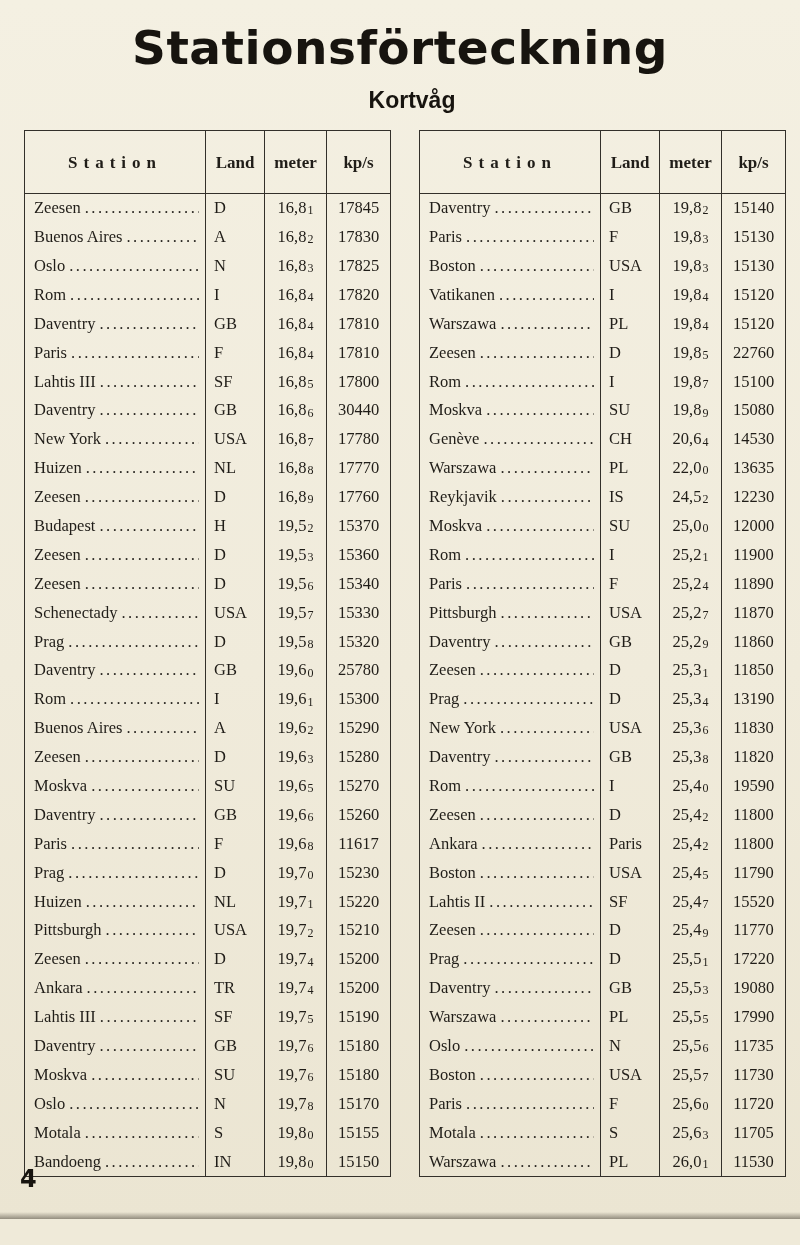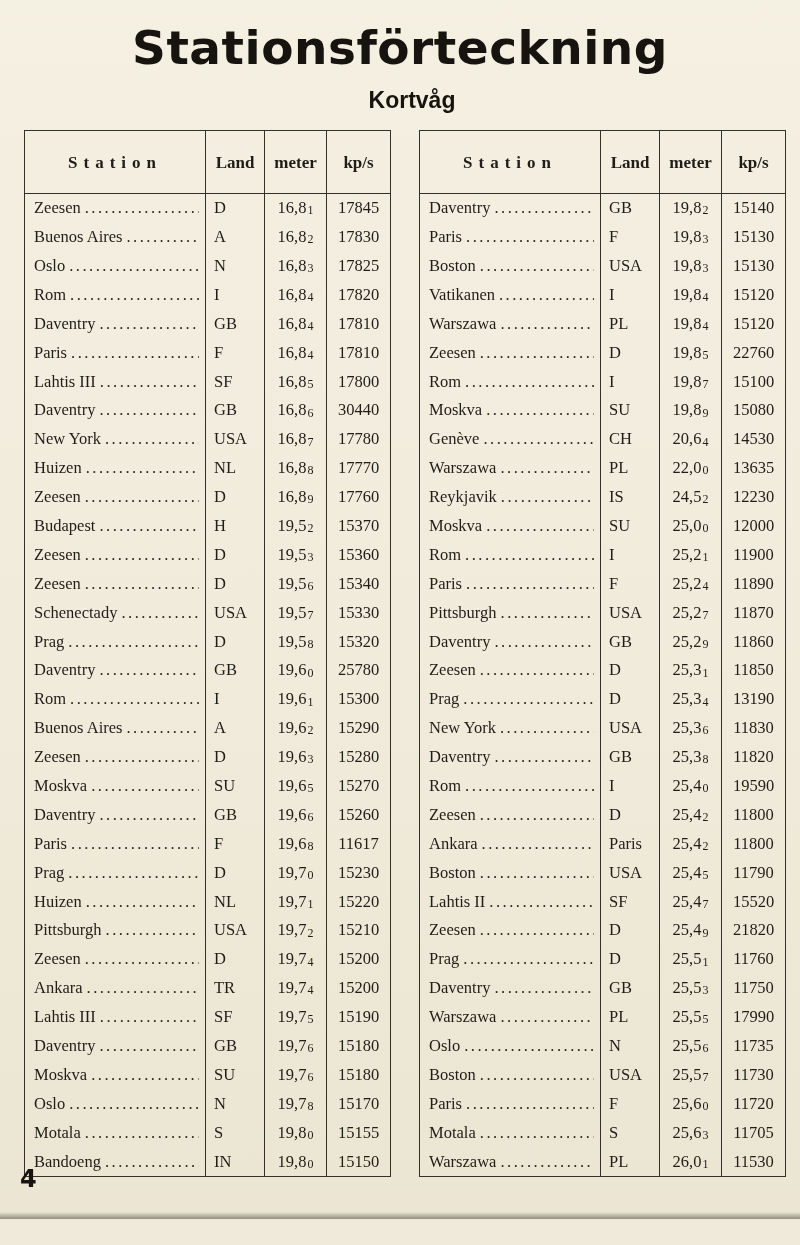--- a/index.html
+++ b/index.html
@@ -837,45 +837,45 @@
         <div class="trow">
           <div class="cell station">
             <span class="sname">Zeesen</span>
             <span class="leader">..........................................</span>
           </div>
           <div class="cell land">D</div>
           <div class="cell meter">
             <span>25,4</span>
             <span class="sd">9</span>
           </div>
-          <div class="cell kps">21820</div>
+          <div class="cell kps">11770</div>
         </div>
         <div class="trow">
           <div class="cell station">
             <span class="sname">Prag</span>
             <span class="leader">..........................................</span>
           </div>
           <div class="cell land">D</div>
           <div class="cell meter">
             <span>25,5</span>
             <span class="sd">1</span>
           </div>
-          <div class="cell kps">11760</div>
+          <div class="cell kps">17220</div>
         </div>
         <div class="trow">
           <div class="cell station">
             <span class="sname">Daventry</span>
             <span class="leader">..........................................</span>
           </div>
           <div class="cell land">GB</div>
           <div class="cell meter">
             <span>25,5</span>
             <span class="sd">3</span>
           </div>
-          <div class="cell kps">11750</div>
+          <div class="cell kps">19080</div>
         </div>
         <div class="trow">
           <div class="cell station">
             <span class="sname">Warszawa</span>
             <span class="leader">..........................................</span>
           </div>
           <div class="cell land">PL</div>
           <div class="cell meter">
             <span>25,5</span>
             <span class="sd">5</span>

